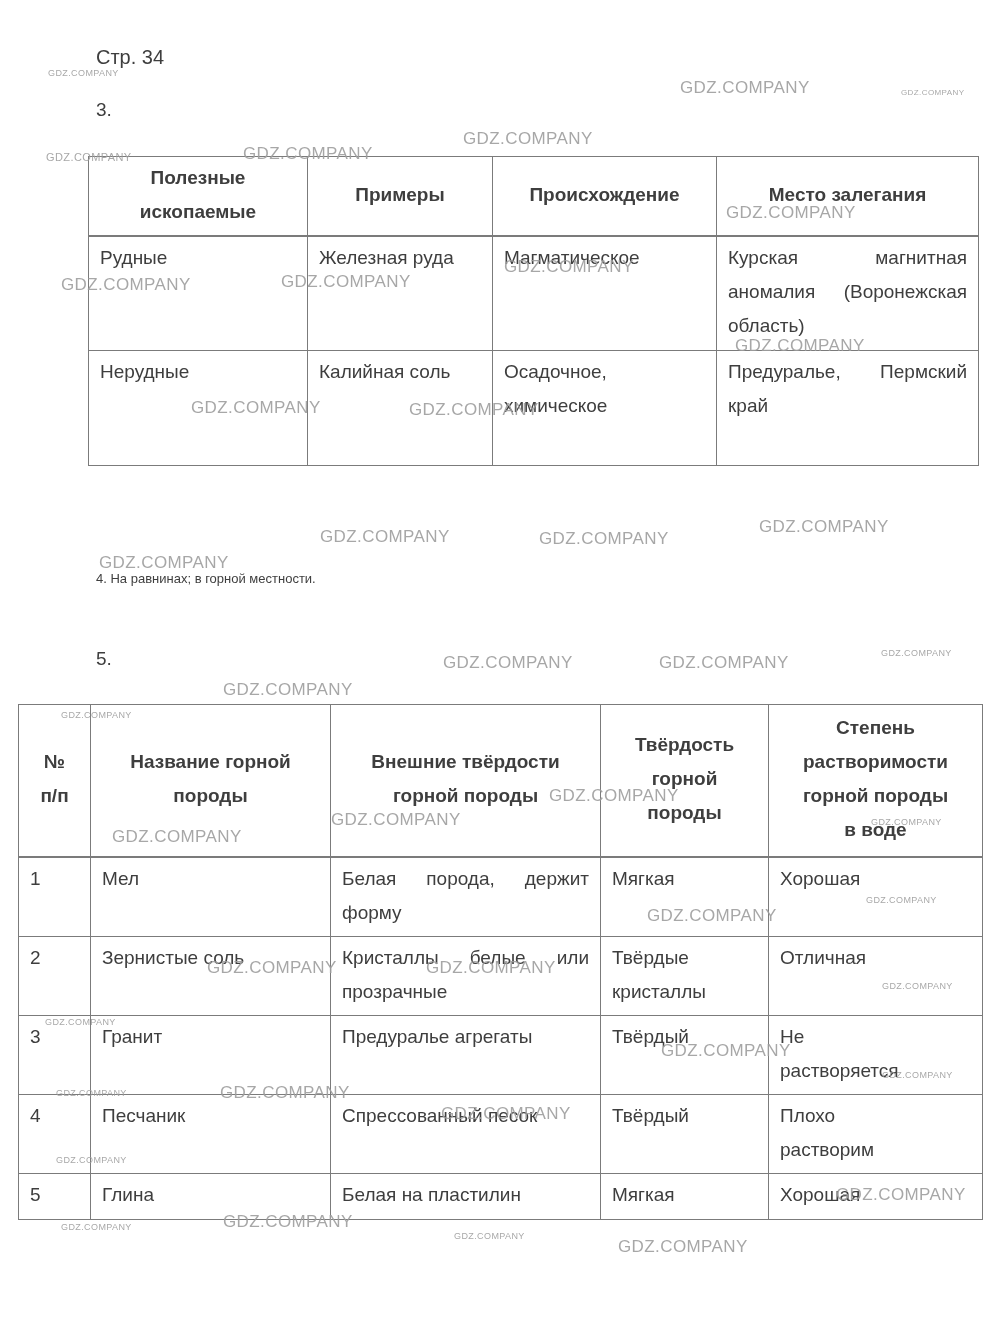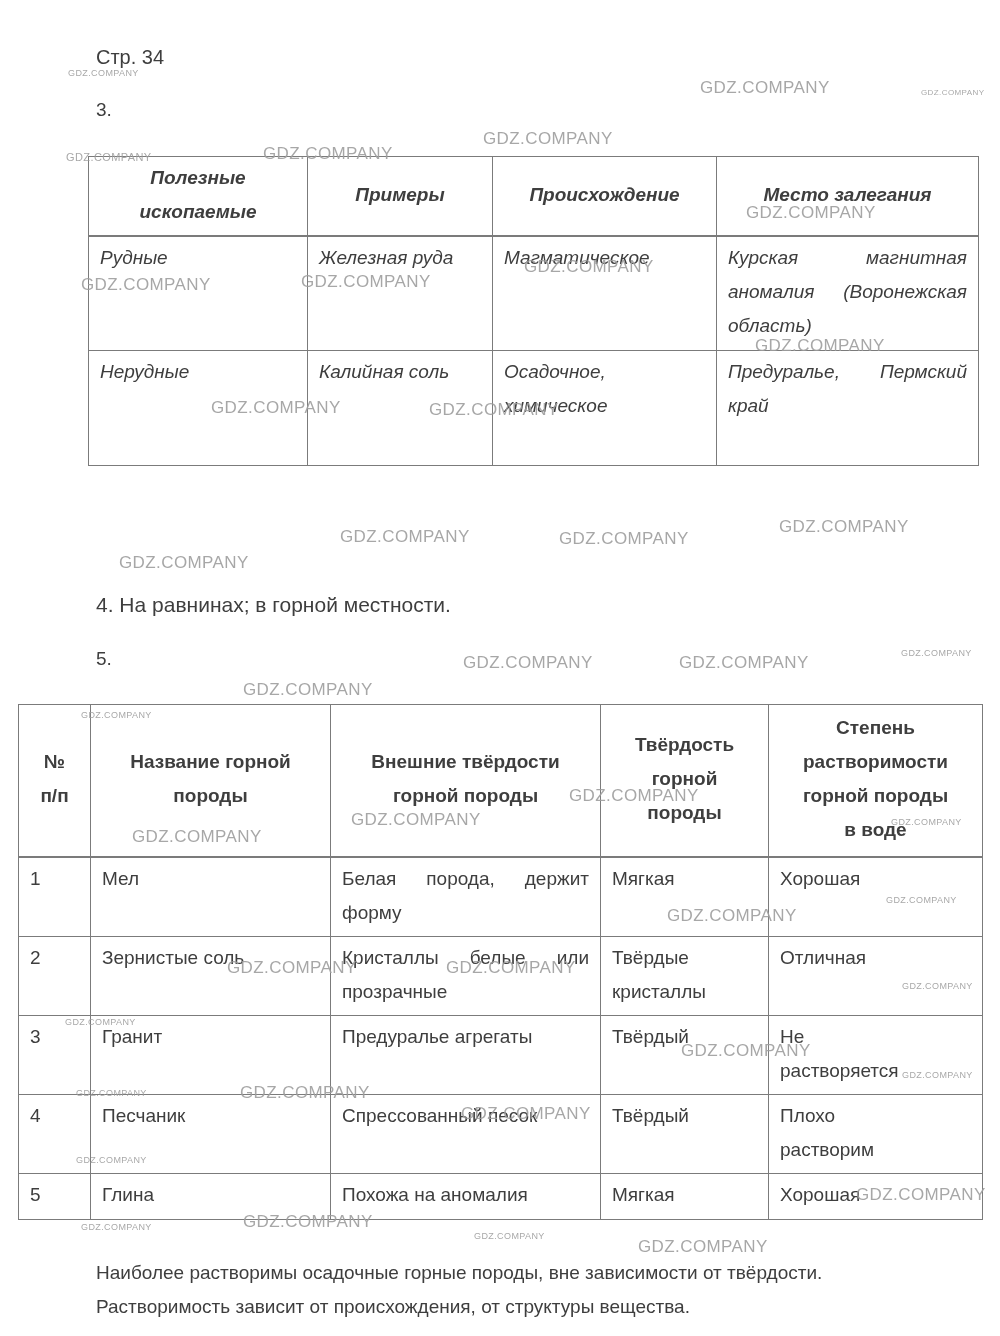--- a/index.html
+++ b/index.html
@@ -6,21 +6,21 @@
   html, body { margin: 0; padding: 0; background: #ffffff; }
   .page {
     position: relative;
     width: 1000px;
     height: 1336px;
     background: #ffffff;
     font-family: "Liberation Sans", sans-serif;
     color: #3e3e3e;
     overflow: hidden;
   }
-  .wm-layer { position: absolute; inset: 0; z-index: 3; pointer-events: none; margin-left: 20px; }
+  .wm-layer { position: absolute; inset: 0; z-index: 3; pointer-events: none; }
   .wm {
     position: absolute;
     color: #9e9e9e;
     letter-spacing: 0.4px;
     white-space: nowrap;
     opacity: 0.9;
     font-family: "Liberation Sans", sans-serif;
   }
   .heading {
     position: absolute;
@@ -32,22 +32,22 @@
   }
   .item-num {
     position: absolute;
     font-size: 19px;
     z-index: 2;
   }
   .item3 { left: 96px; top: 99px; }
   .item5 { left: 96px; top: 648px; }
   .item4 {
     position: absolute;
-    left: 96px; top: 593px;
-    font-size: 21px;
+    left: 96px; top: 571px;
+    font-size: 13px;
     z-index: 2;
   }
   .conclusion {
     position: absolute;
     left: 96px; top: 1256px;
     width: 884px;
     font-size: 19px;
     line-height: 34px;
     z-index: 2;
   }
@@ -74,21 +74,21 @@
     border-bottom-width: 2px;
   }
   .doc-table td {
     vertical-align: top;
     text-align: left;
   }
   td.jl {
     text-align: justify;
     text-align-last: justify;
   }
-  .t1 { left: 88px; top: 156px; width: 890px; font-style: italic; }
+  .t1 { left: 88px; top: 156px; width: 890px; }
   .t1 thead tr { height: 75px; }
   .t1 tbody tr:nth-child(1) { height: 114px; }
   .t1 tbody tr:nth-child(2) { height: 115px; }
   .t1 tbody tr:nth-child(3) { height: 72px; }
   .t2 { left: 18px; top: 704px; width: 964px; }
   .t2 thead tr { height: 152px; }
   .t2 tbody tr { height: 76px; }
   .t2 tbody tr:nth-child(5) { height: 46px; }
 </style>
 </head>
@@ -244,25 +244,21 @@
         <td>4</td>
         <td>Песчаник</td>
         <td>Спрессованный песок</td>
         <td>Твёрдый</td>
         <td>Плохо
 растворим</td>
       </tr>
       <tr>
         <td>5</td>
         <td>Глина</td>
-        <td>Похожа на аномалия</td>
+        <td>Белая на пластилин</td>
         <td>Мягкая</td>
         <td>Хорошая</td>
       </tr>
     </tbody>
   </table>
 
-  <div class="conclusion">
-    <div>Наиболее растворимы осадочные горные породы, вне зависимости от твёрдости.</div>
-    <div>Растворимость зависит от происхождения, от структуры вещества.</div>
-  </div>
 
 </div>
 
 </body></html>

